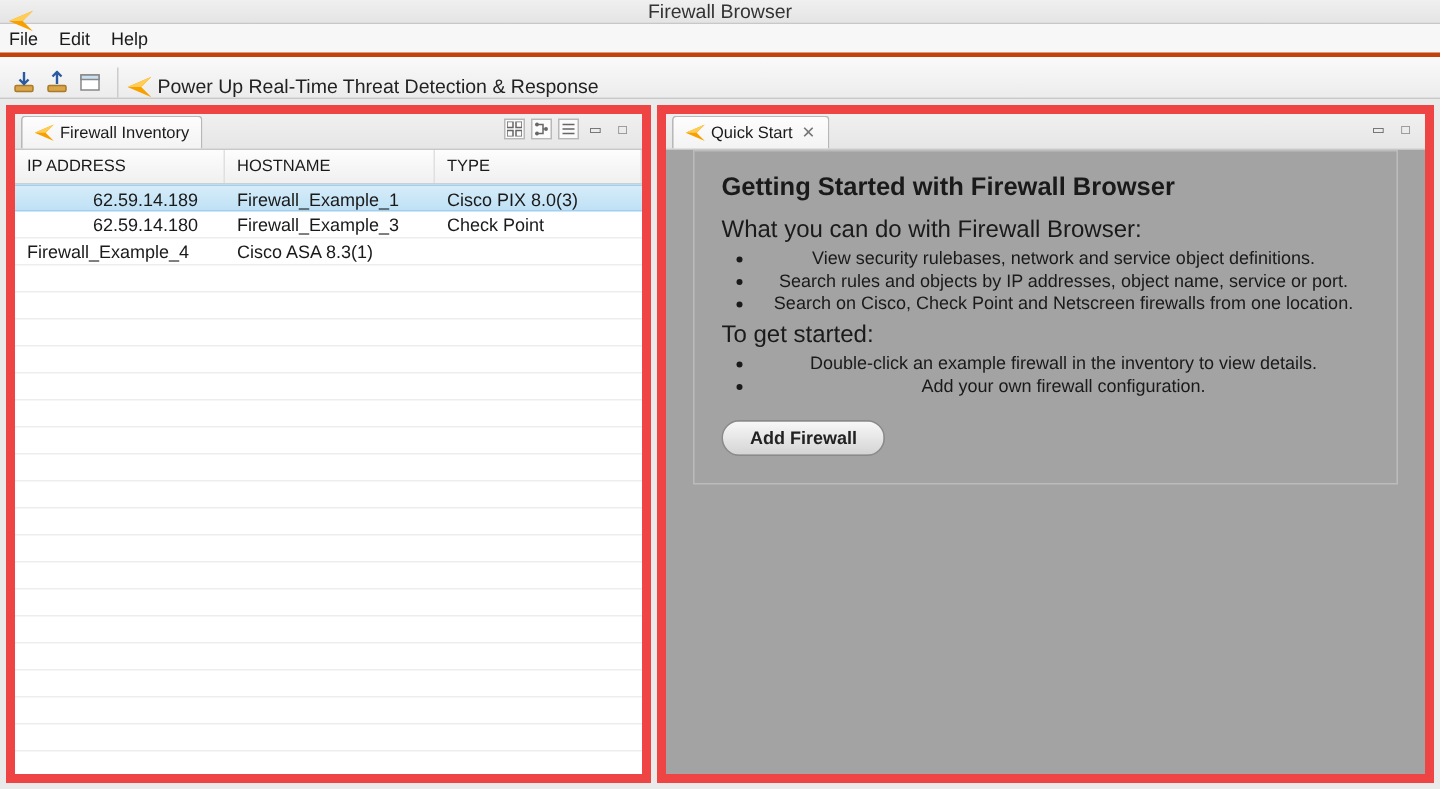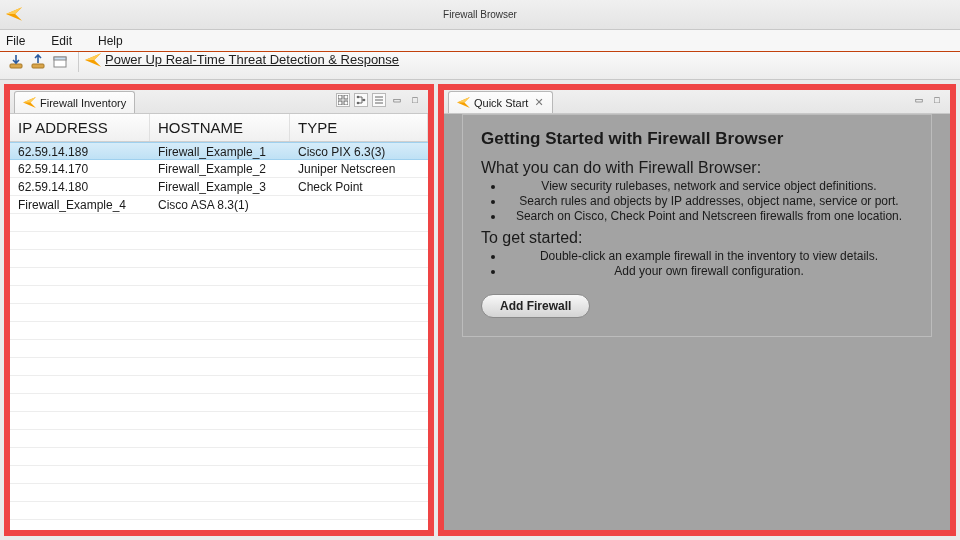--- a/index.html
+++ b/index.html
@@ -7,54 +7,52 @@
     margin: 0;
     font-family: Tahoma, Arial, sans-serif;
     font-size: 12px;
     background: #fff;
     width: 960px;
     height: 540px;
     overflow: hidden;
     color: #1a1a1a;
   }
   .titlebar {
-    height: 30px;
+    height: 16px;
     background: linear-gradient(to bottom, #f0f0f0, #e4e4e4);
     border-bottom: 1px solid #c8c8c8;
     display: flex;
     align-items: center;
     justify-content: center;
-    font-size: 10px;
+    font-size: 13px;
     color: #333;
     position: relative;
   }
   .titlebar .logo {
     position: absolute;
     left: 6px;
     top: 7px;
   }
   .menubar {
     height: 22px;
     background: #f7f7f7;
-    border-bottom: 1px solid #c2410c;
+    border-bottom: 3px solid #c2410c;
     display: flex;
     align-items: center;
     padding: 0 6px;
     font-size: 12px;
-    gap: 12px;
   }
   .menubar span { margin-right: 14px; cursor: default; }
   .toolbar {
     height: 28px;
     background: linear-gradient(to bottom,#fafafa,#ececec);
     border-bottom: 1px solid #c8c8c8;
     display: flex;
-    align-items: flex-start;
+    align-items: flex-end;
     padding: 0 6px;
-    text-decoration: underline;
   }
   .toolbar .icon-slot { width:20px; height:20px; display:flex; align-items:center; justify-content:center; margin-right:2px; }
   .toolbar .sep { width:1px; height:20px; background:#ccc; margin:0 6px; }
   .promo { display:flex; align-items:center; font-size:13px; color:#222; margin-right:40px; cursor:pointer; }
   .swish { width:16px; height:14px; margin-right:4px; }
   .content {
     display:flex;
     height: calc(540px - 30px - 22px - 28px);
     background:#eaeaea;
     padding:4px;
@@ -92,37 +90,37 @@
   .tabbar .tab .swish { width:13px; height:11px; margin-right:4px; }
   .tabbar .tab .closex { margin-left:6px; color:#777; font-size:11px; }
   .tab-actions { position:absolute; right:6px; top:3px; display:flex; gap:4px; align-items:center; }
   .tab-actions .mini { width:14px; height:14px; border:1px solid #b8b8b8; background:#fbfbfb; display:flex; align-items:center; justify-content:center; font-size:9px; color:#555; }
   .panel-body { flex:1; background:#fff; overflow:auto; }
   .table-header {
     display:grid;
     grid-template-columns: 140px 140px 1fr;
     border-bottom:1px solid #cfcfcf;
     background:linear-gradient(to bottom,#fdfdfd,#f0f0f0);
-    font-size:15px;
+    font-size:11px;
   }
   .table-header div { padding:5px 8px; border-right:1px solid #e0e0e0; }
   .table-row {
     display:grid;
     grid-template-columns: 140px 140px 1fr;
     border-bottom:1px solid #ededed;
     font-size:12px;
     height:18px;
   }
   .table-row div { padding:2px 8px 0 8px; overflow:hidden; white-space:nowrap; }
   .table-row.selected {
     background:linear-gradient(to bottom,#d6ecf9,#bfe1f5);
     border-top:1px solid #9fd0ee;
     border-bottom:1px solid #9fd0ee;
   }
-  .table-row .ip { padding-right:18px; }
+  .table-row .ip { text-align:right; padding-right:18px; }
   .empty-row { height:18px; border-bottom:1px solid #ededed; }
   .quick-body { padding:0 18px; background:#a3a3a3; flex:1;}
   .gs-card { border:1px solid #bcbcbc; padding:14px 18px 18px 18px; }
   .gs-card h2 { margin:0 0 10px 0; font-size:17px; font-weight:bold; font-family: Arial, sans-serif; }
   .gs-card p { margin:6px 0 2px 0; font-size:16px; }
   .gs-card ul { margin:2px 0 6px 0; padding-left:24px; font-size:12px; }
   .gs-card li { margin:1px 0;text-align:center; }
   .pill-button {
     display:inline-block;
     margin-top:10px;
@@ -231,26 +229,21 @@
     <div class="panel-body">
       <div class="table-header">
         <div>IP ADDRESS</div>
         <div>HOSTNAME</div>
         <div>TYPE</div>
       </div>
       <div id="rows-mount">
           <div class="table-row selected">
             <div class="ip">62.59.14.189</div>
             <div>Firewall_Example_1</div>
-            <div>Cisco PIX 6.3(3)</div>
-          </div>
-          <div class="table-row">
-            <div class="ip">62.59.14.170</div>
-            <div>Firewall_Example_2</div>
-            <div>Juniper Netscreen</div>
+            <div>Cisco PIX 8.0(3)</div>
           </div>
           <div class="table-row">
             <div class="ip">62.59.14.180</div>
             <div>Firewall_Example_3</div>
             <div>Check Point</div>
           </div>
           <div class="table-row">
             <div>Firewall_Example_4</div>
             <div>Cisco ASA 8.3(1)</div>
           </div>

